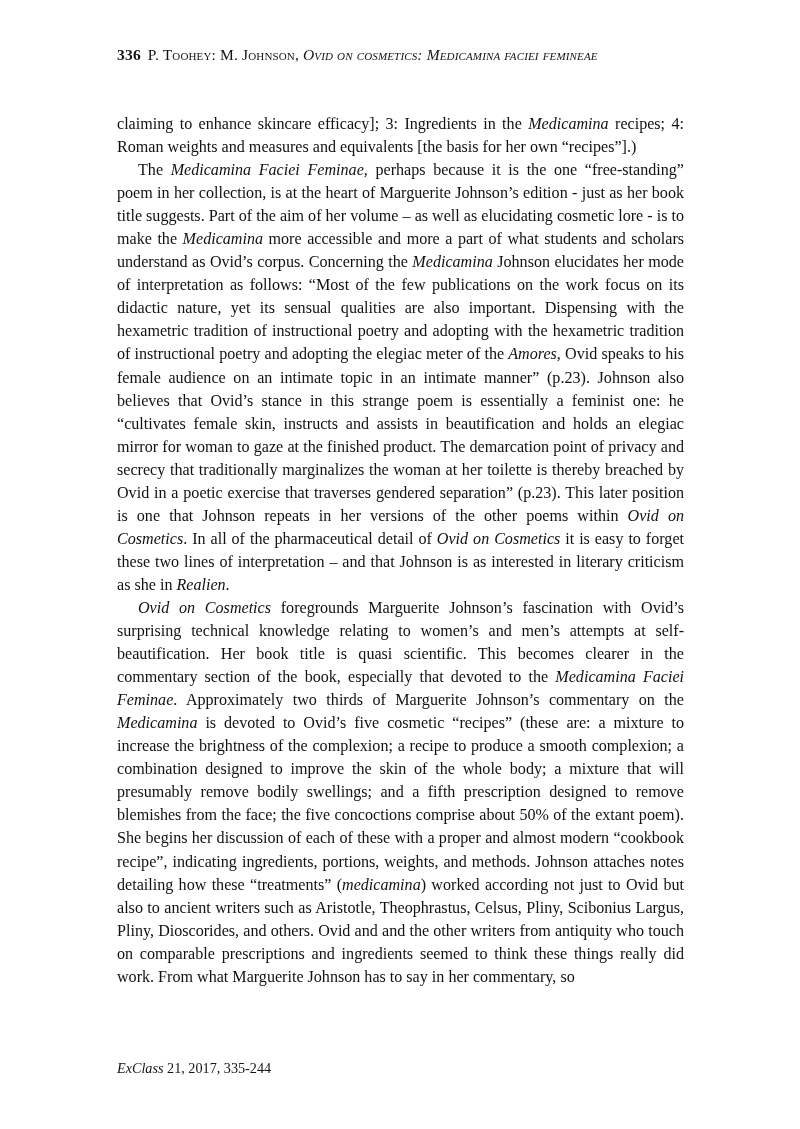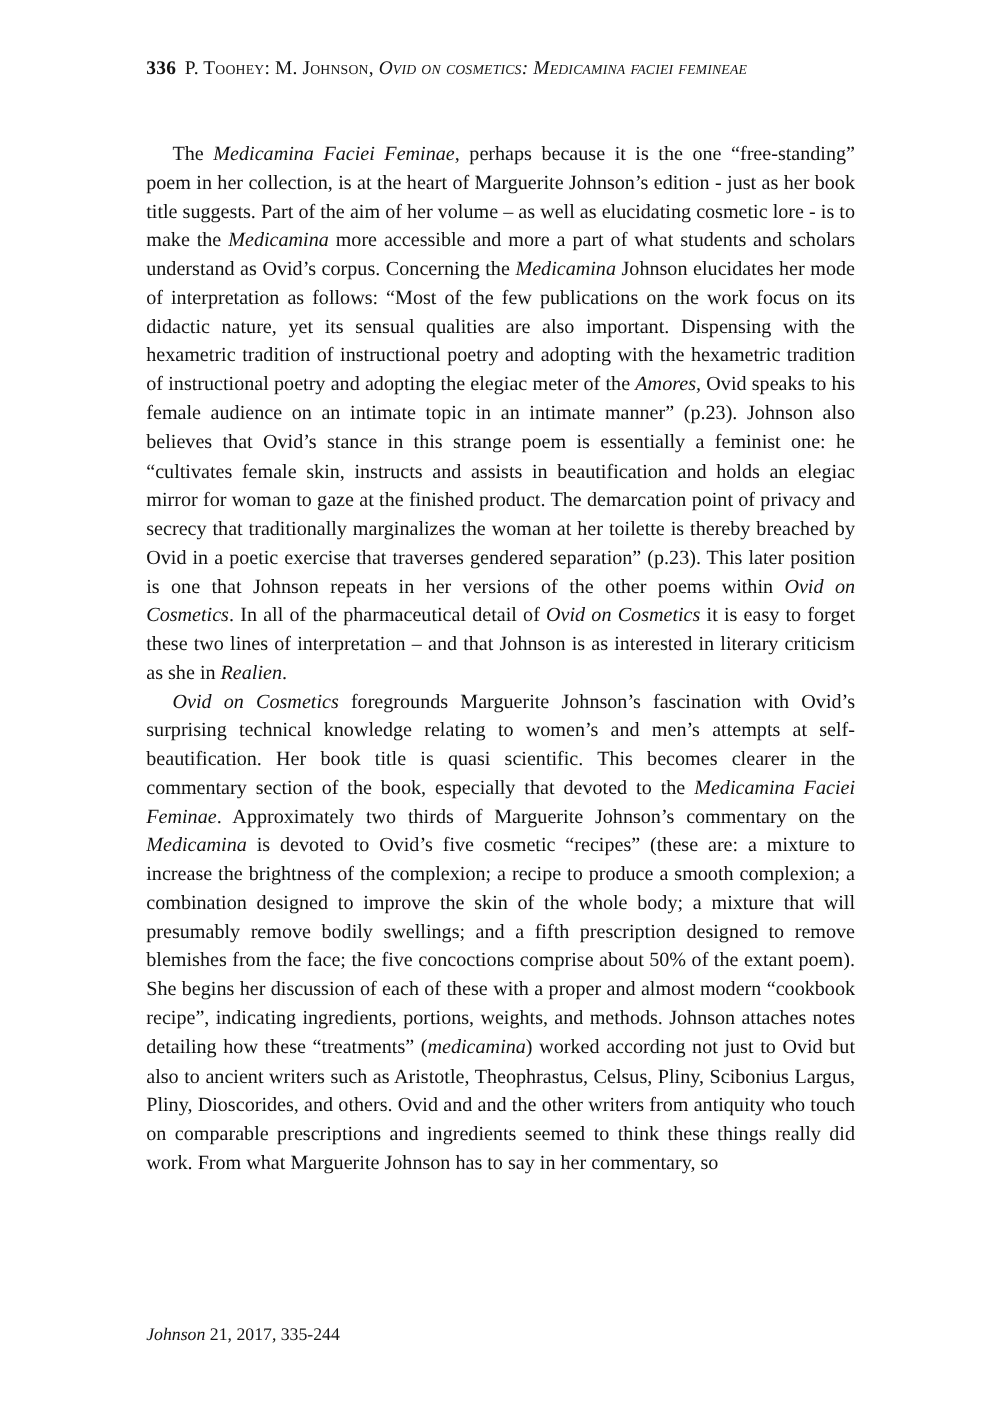--- a/index.html
+++ b/index.html
@@ -95,21 +95,22 @@
 </head>
 <body>
 
 <div class="page">
 
   <div class="running-head">
     <span class="rh-pagenum">336</span><span class="rh-authors">P. Toohey: M. Johnson,</span><span class="rh-title">Ovid on cosmetics: Medicamina faciei femineae</span>
   </div>
 
   <div class="text-column" id="body-column">
+      <p class="para"><span>claiming to enhance skincare efficacy]; 3: Ingredients in the </span><i>Medicamina</i><span> recipes; 4: Roman weights and measures and equivalents [the basis for her own “recipes”].)</span></p>
       <p class="para indented"><span>The </span><i>Medicamina Faciei Feminae</i><span>, perhaps because it is the one “free-standing” poem in her collection, is at the heart of Marguerite Johnson’s edition - just as her book title suggests.  Part of the aim of her volume – as well as elucidating cosmetic lore - is to make the </span><i>Medicamina</i><span> more accessible and more a part of what students and scholars understand as Ovid’s corpus. Concerning the </span><i>Medicamina</i><span> Johnson elucidates her mode of interpretation as follows: “Most of the few publications on the work focus on its didactic nature, yet its sensual qualities are also important.  Dispensing with the hexametric tradition of instructional poetry and adopting with the hexametric tradition of instructional poetry and adopting the elegiac meter of the </span><i>Amores</i><span>, Ovid speaks to his female audience on an intimate topic in an intimate manner” (p.23).  Johnson also believes that Ovid’s stance in this strange poem is essentially a feminist one: he “cultivates female skin, instructs and assists in beautification and holds an elegiac mirror for woman to gaze at the finished product.  The demarcation point of privacy and secrecy that traditionally marginalizes the woman at her toilette is thereby breached by Ovid in a poetic exercise that traverses gendered separation” (p.23).  This later position is one that Johnson repeats in her versions of the other poems within </span><i>Ovid on Cosmetics</i><span>.  In all of the pharmaceutical detail of </span><i>Ovid on Cosmetics</i><span> it is easy to forget these two lines of interpretation – and that Johnson is as interested in literary criticism as she in </span><i>Realien</i><span>.</span></p>
       <p class="para indented"><i>Ovid on Cosmetics</i><span> foregrounds Marguerite Johnson’s fascination with Ovid’s surprising technical knowledge relating to women’s and men’s attempts at self-beautification.  Her book title is quasi scientific.  This becomes clearer in the commentary section of the book, especially that devoted to the </span><i>Medicamina Faciei Feminae</i><span>.  Approximately two thirds of Marguerite Johnson’s commentary on the </span><i>Medicamina</i><span> is devoted to Ovid’s five cosmetic “recipes” (these are: a mixture to increase the brightness of the complexion; a recipe to produce a smooth complexion; a combination designed to improve the skin of the whole body; a mixture that will presumably remove bodily swellings; and a fifth prescription designed to remove blemishes from the face; the five concoctions comprise about 50% of the extant poem). She begins her discussion of each of these with a proper and almost modern “cookbook recipe”, indicating ingredients, portions, weights, and methods.  Johnson attaches notes detailing how these “treatments” (</span><i>medicamina</i><span>) worked according not just to Ovid but also to ancient writers such as Aristotle, Theophrastus, Celsus, Pliny, Scibonius Largus, Pliny, Dioscorides, and others.  Ovid and and the other writers from antiquity who touch on comparable prescriptions and ingredients seemed to think these things really did work.  From what Marguerite Johnson has to say in her commentary, so</span></p>
     </div>
 
   <div class="footer">
-    <span class="journal">Johnson</span><span> 21, 2017, 335-244</span>
+    <span class="journal">ExClass</span><span> 21, 2017, 335-244</span>
   </div>
 
 </div>
 
 </body></html>

